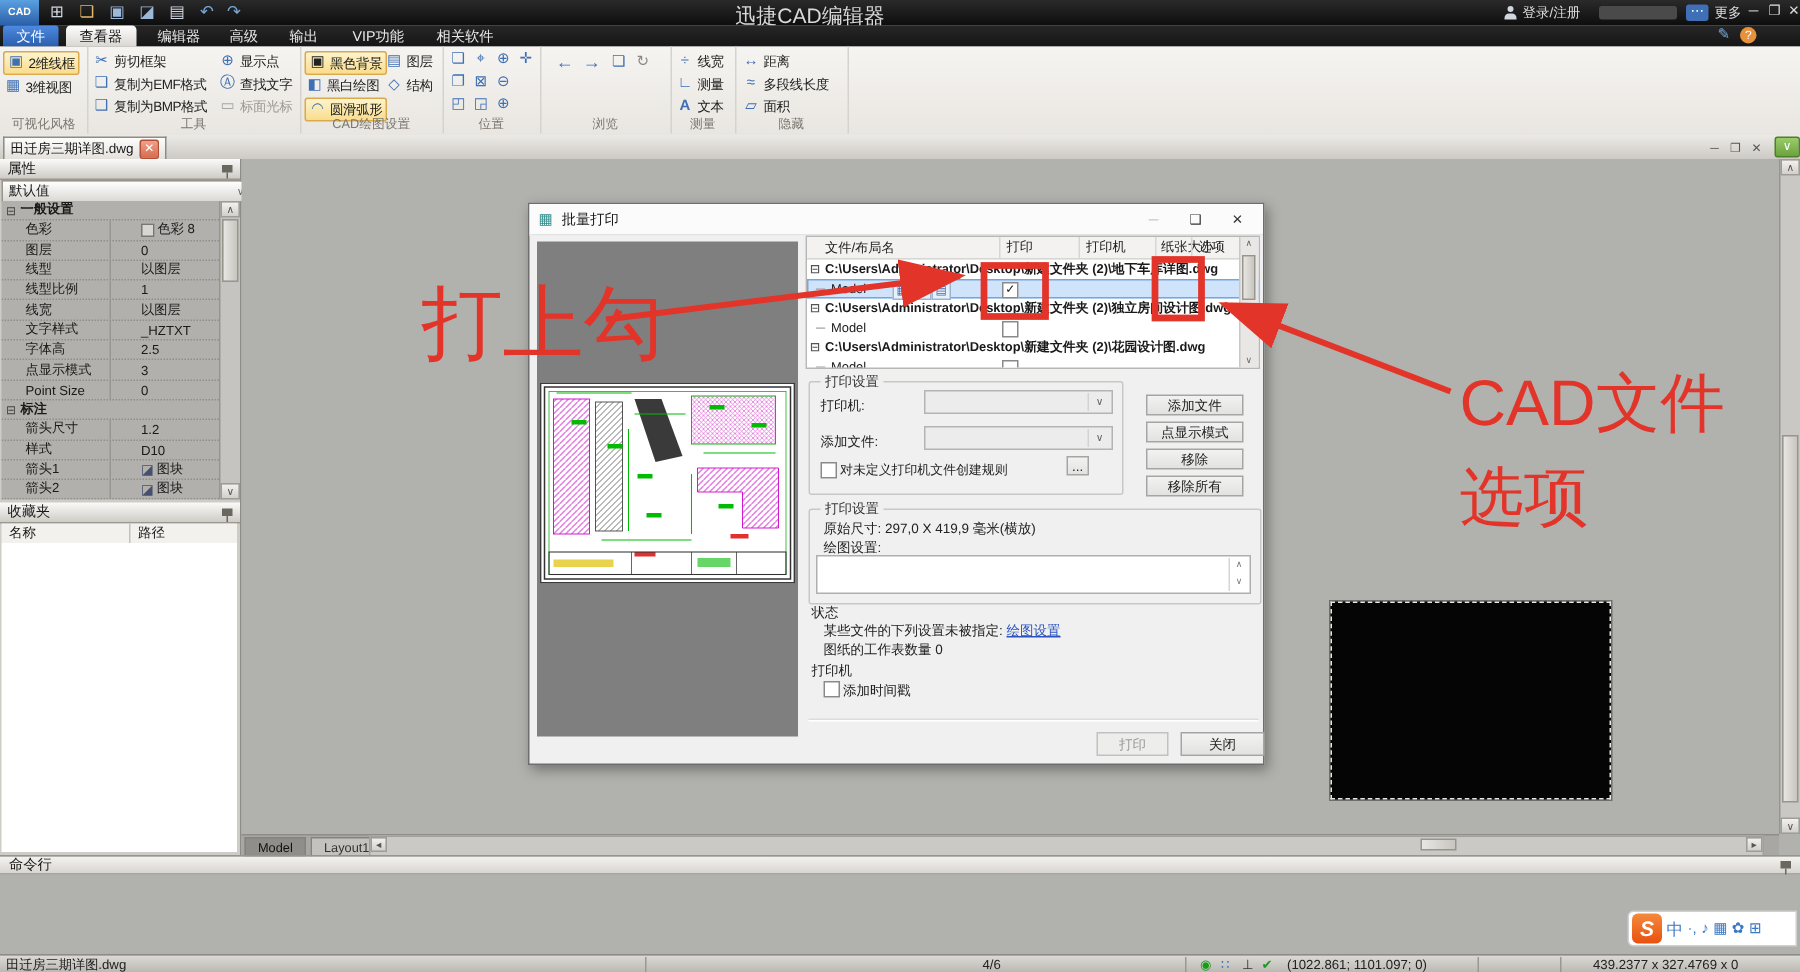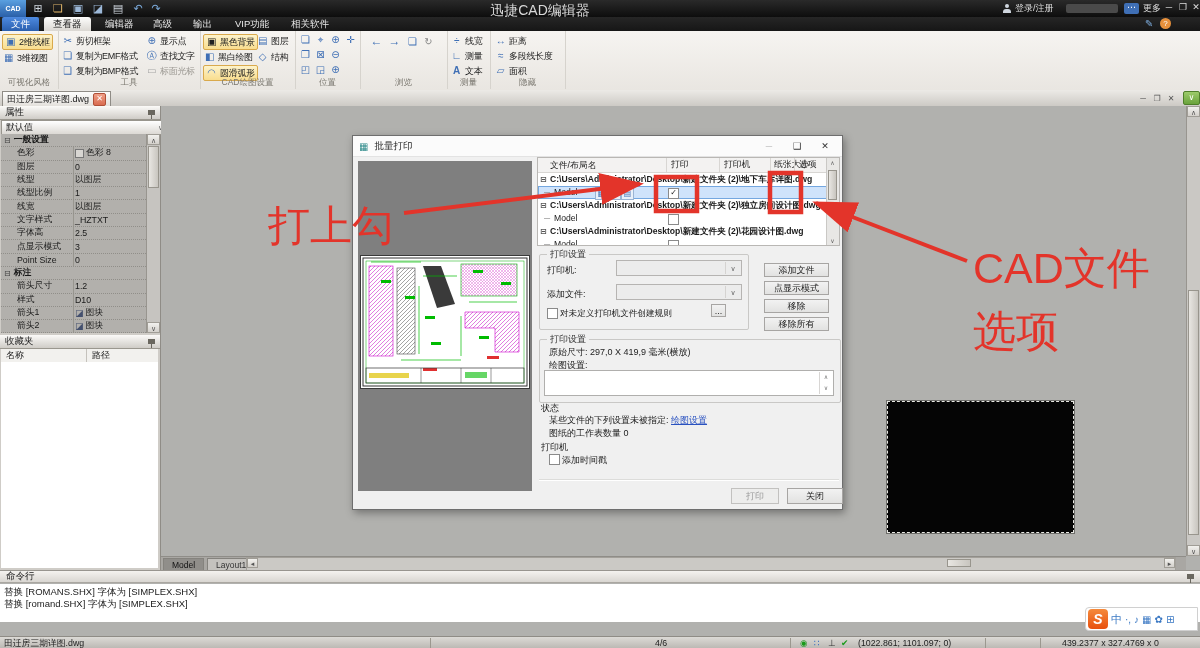--- a/index.html
+++ b/index.html
@@ -38,21 +38,21 @@
   .greenbtn{position:absolute;left:1183px;top:1px;width:15px;height:12px;background:linear-gradient(#9ccb6a,#6aa33c);border:1px solid #4e7f2a;border-radius:2px;color:#fff;font-size:8px;line-height:11px;text-align:center;}
   
   .leftpanel{position:absolute;left:0;top:106px;width:160px;height:464px;background:#cfccc7;border-right:1px solid #8f8c86;}
   .pheader{position:absolute;left:0;width:160px;height:14px;background:linear-gradient(#fbfaf8,#cfccc7);border-bottom:1px solid #9a978f;display:flex;align-items:center;justify-content:space-between;padding:0 5px;box-sizing:border-box;font-size:9.5px;}
   .pin{width:7px;height:5px;background:#6a675f;position:relative;flex:none;}
   .pin::after{content:'';position:absolute;top:5px;left:3px;width:1px;height:4px;background:#6a675f;}
   .preset{position:absolute;left:1px;top:14px;width:157px;height:13px;background:linear-gradient(#ffffff,#dcd9d4);border:1px solid #98958d;display:flex;align-items:center;justify-content:space-between;padding:0 4px;font-size:9px;}
   .pgrid{position:absolute;left:1px;top:28px;width:145px;height:199px;background:#b2b0ac;overflow:hidden;}
   .prow{height:13.3px;box-sizing:border-box;border-bottom:1px dotted #908e89;display:flex;align-items:center;font-size:8.8px;overflow:hidden;}
   .prow .pk{width:72px;padding-left:16px;box-sizing:border-box;flex:none;white-space:nowrap;}
-  .prow .pv{flex:1;border-left:1px solid #98968f;padding-left:1px;height:100%;display:flex;align-items:center;gap:2px;white-space:nowrap;}
+  .prow .pv{flex:1;border-left:1px solid #98968f;padding-left:20px;height:100%;display:flex;align-items:center;gap:2px;white-space:nowrap;}
   .prow.cat .pk{padding-left:3px;font-weight:bold;width:auto;}
   .chip{width:7px;height:7px;background:#d8d6d2;border:1px solid #777;flex:none;}
   .blockico{color:#44506e;font-size:9px;}
   .gridscroll{position:absolute;left:146px;top:28px;width:13px;height:199px;background:#c6c4c0;border-left:1px solid #98958f;}
   .sarrow{position:absolute;left:0;width:13px;height:11px;text-align:center;line-height:11px;font-size:7px;color:#555;background:linear-gradient(#f2f1ee,#d3d0cb);border:1px solid #a09d96;box-sizing:border-box;}
   .sthumb{position:absolute;left:1px;width:11px;background:linear-gradient(90deg,#e8e6e2,#c8c5bf);border:1px solid #98958d;box-sizing:border-box;}
   .favcols{position:absolute;left:1px;top:243px;width:157px;height:13px;background:#f2f1ee;border-bottom:1px solid #b5b2ac;display:flex;font-size:9px;align-items:center;}
   .favbody{position:absolute;left:1px;top:256px;width:157px;height:206px;background:#fff;}
   
   .canvas{position:absolute;left:161px;top:106px;width:1025px;height:450px;background:#b1b1ae;}
@@ -545,24 +545,20 @@
 
     <div class="abs" style="left:186px;top:343px;width:300px;height:1px;background:#dcdcda;box-shadow:0 1px 0 #fff;"></div>
     <div class="wbtn disabled" style="left:378px;top:352px;width:48px;height:16px;">打印</div>
     <div class="wbtn" style="left:434px;top:352px;width:56px;height:16px;">关闭</div>
   </div>
 
   <div class="cmdheader">
     <span>命令行</span>
       <span class="pin"></span>
   </div>
-  <div class="cmdlog">
-    <div>替换 [ROMANS.SHX] 字体为 [SIMPLEX.SHX]</div>
-    <div>替换 [romand.SHX] 字体为 [SIMPLEX.SHX]</div>
-  </div>
 
   <div class="statusbar">
     <span class="sbitem" style="left:4px;">田迁房三期详图.dwg</span>
     <span class="sbsep" style="left:430px;"></span>
     <span class="sbitem" style="left:655px;">4/6</span>
     <span class="sbsep" style="left:790px;"></span>
     <span class="sbitem" style="left:800px;color:#1a9a1a;">◉</span>
     <span class="sbitem" style="left:814px;color:#3a6fc0;">∷</span>
     <span class="sbitem" style="left:828px;color:#333;">⊥</span>
     <span class="sbitem" style="left:841px;color:#1a9a1a;">✔</span>
@@ -576,21 +572,21 @@
     <defs>
       <marker id="ah" markerWidth="12" markerHeight="10" refX="10" refY="4" orient="auto">
         <path d="M0,0 L11,4 L0,8 Z" style="fill:var(--annot,#e3342a);"></path>
       </marker>
     </defs>
     <line x1="404" y1="213" x2="640" y2="184" style="stroke:var(--annot,#e3342a);" stroke-width="4" marker-end="url(#ah)"></line>
     <line x1="967" y1="261" x2="816" y2="203" style="stroke:var(--annot,#e3342a);" stroke-width="4" marker-end="url(#ah)"></line>
     <rect x="656" y="177" width="41" height="34" fill="none" style="stroke:var(--annot,#e3342a);" stroke-width="4.5"></rect>
     <rect x="770" y="173" width="31" height="39" fill="none" style="stroke:var(--annot,#e3342a);" stroke-width="4.5"></rect>
   </svg>
-  <div class="annot-text" style="left:268px;top:180px;font-size:42px;margin-top:18px;">打上勾</div>
+  <div class="annot-text" style="left:281px;top:180px;font-size:54px;">打上勾</div>
   <div class="annot-text" style="left:973px;top:240px;font-size:43px;">CAD文件</div>
   <div class="annot-text" style="left:973px;top:303px;font-size:43px;">选项</div>
 
   <div class="sogou">
     <span class="slogo">S</span>
     <span class="sico" style="font-size:11px;">中</span>
     <span class="sico">·,</span>
     <span class="sico">♪</span>
     <span class="sico">▦</span>
     <span class="sico">✿</span>

